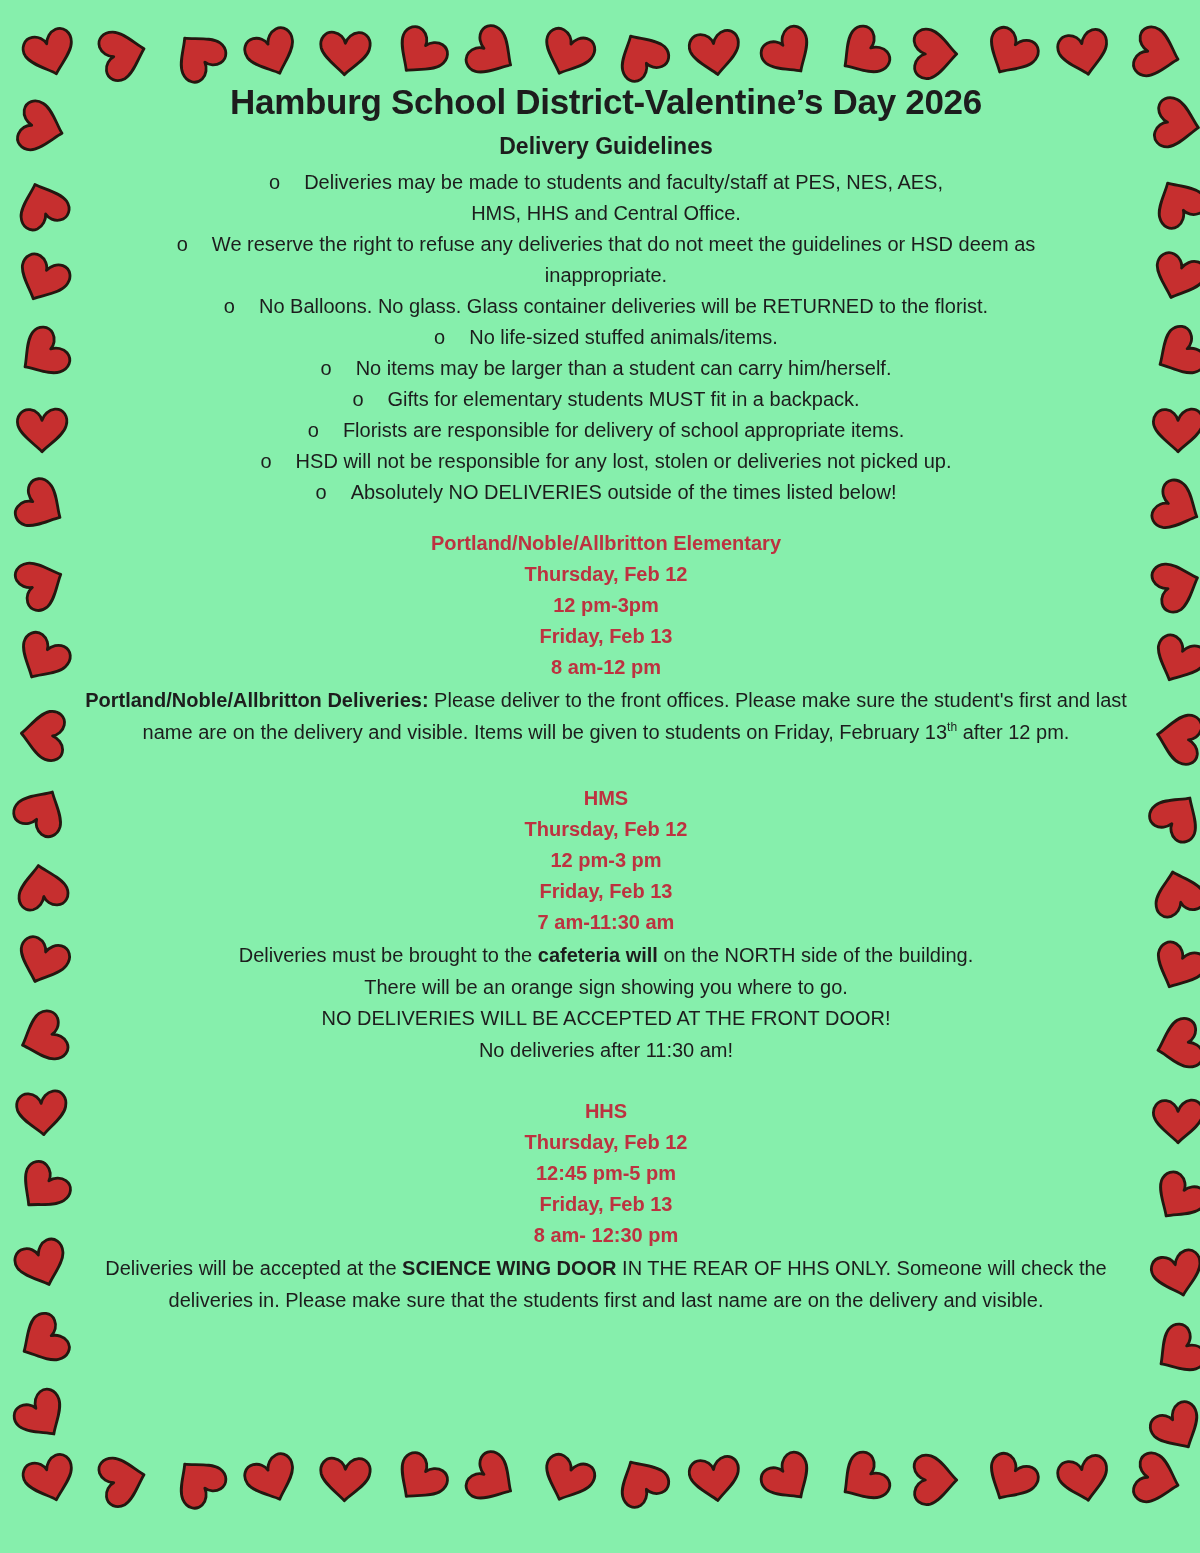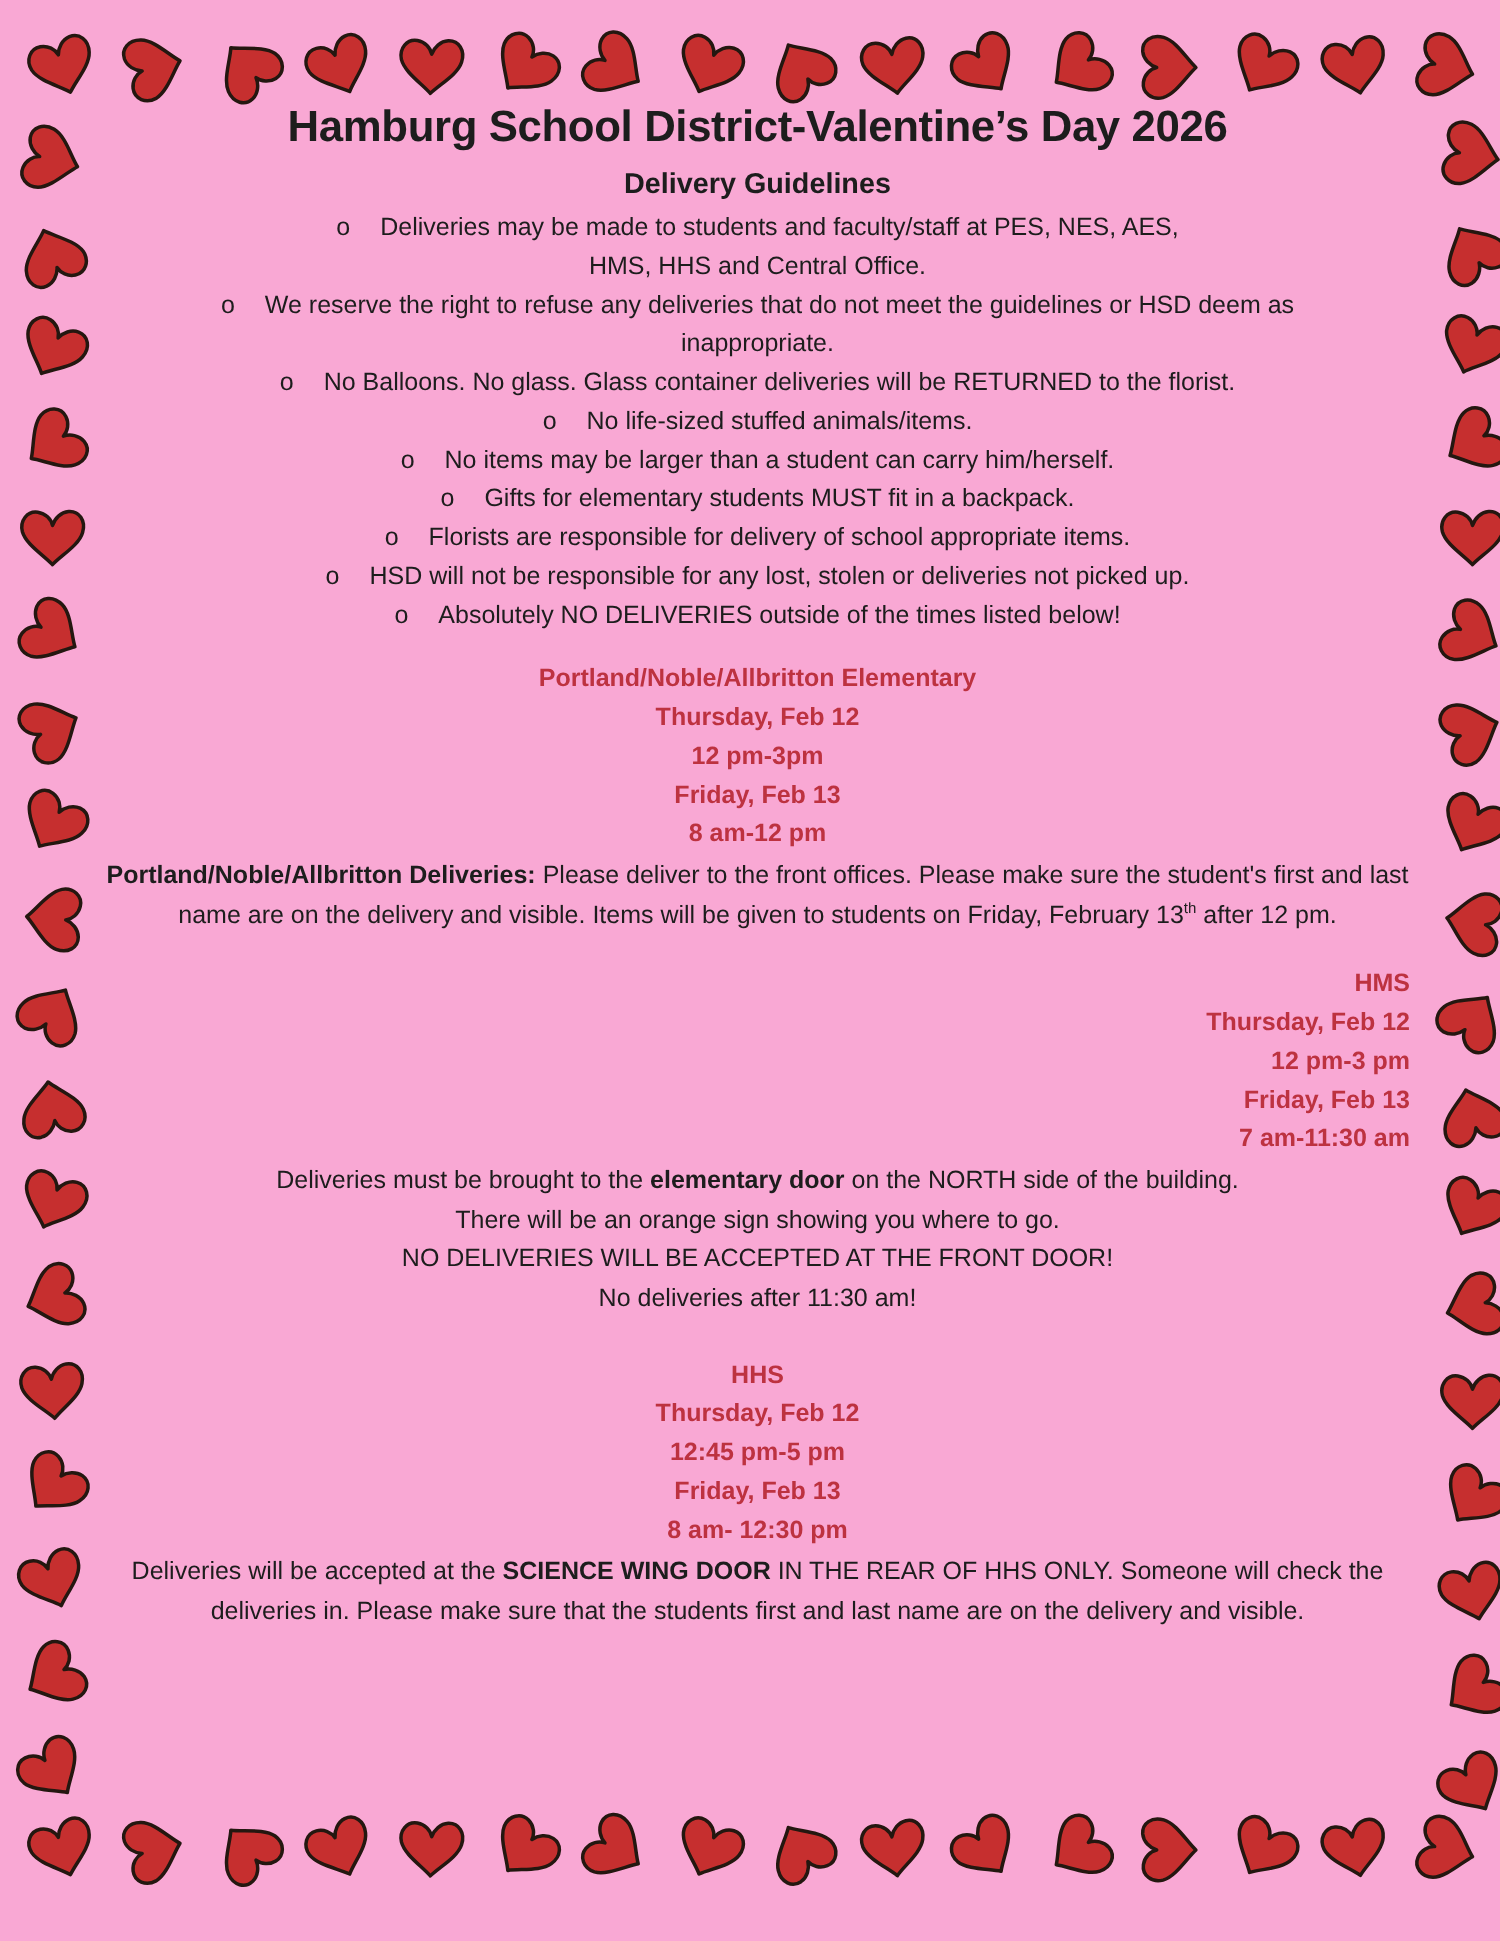--- a/index.html
+++ b/index.html
@@ -1,20 +1,20 @@
 <!DOCTYPE html>
 <html><head>
 <meta charset="utf-8">
 <style>
   html, body { margin:0; padding:0; background:#ffffff; }
   .page {
     position:relative;
     width:1200px;
     height:1553px;
-    background:#f9a8d4;
+    background:#86efac;
     overflow:hidden;
     font-family:"Liberation Sans", sans-serif;
     color:#1d1d1d;
   }
 
   
   .hearts { position:absolute; display:flex; pointer-events:none; }
   .hearts-top    { top:26px;    left:22px;  right:14px;  justify-content:space-between; }
   .hearts-bottom { top:1452px;  left:22px;  right:14px;  justify-content:space-between; }
   .hearts-left   { left:14px;   top:100px;  bottom:108px; width:58px; flex-direction:column; justify-content:space-between; }
@@ -31,21 +31,21 @@
   .title    { font-size:35px; font-weight:bold; margin:0 0 11px 0; letter-spacing:-0.3px; }
   .subtitle { font-size:23px; font-weight:bold; margin:0 0 7px 0; }
   .warning  { font-size:24px; font-weight:bold; margin:0 0 10px 0; }
 
   .guidelines { font-size:20px; line-height:31px; }
   .g-line { white-space:nowrap; }
   .marker { display:inline-block; margin-right:24px; }
 
   .schedule { font-size:20px; line-height:31px; font-weight:bold; margin-top:30px; }
   .schedule.first { margin-top:20px; }
-  .schedule.hms   { margin-top:24px;text-align:right; }
+  .schedule.hms   { margin-top:35px; }
   .schedule.hhs   { margin-top:30px; }
 
   .note { font-size:20px; line-height:31.5px; margin:2px auto 0 auto; max-width:1046px; }
   .note b { font-weight:bold; }
   .note sup { font-size:12px; line-height:0; vertical-align:super; }
   .note-line { }
 </style>
 </head>
 <body>
 
@@ -431,21 +431,21 @@
 
     <section class="schedule hms" style="color: rgb(189, 50, 64);">
       <div>HMS</div>
       <div>Thursday, Feb 12</div>
       <div>12 pm-3 pm</div>
       <div>Friday, Feb 13</div>
       <div>7 am-11:30 am</div>
     </section>
 
     <div class="note">
-      <div class="note-line"><span>Deliveries must be brought to the </span><b>elementary door</b><span> on the NORTH side of the building.</span></div>
+      <div class="note-line"><span>Deliveries must be brought to the </span><b>cafeteria will</b><span> on the NORTH side of the building.</span></div>
       <div class="note-line">There will be an orange sign showing you where to go.</div>
       <div class="note-line">NO DELIVERIES WILL BE ACCEPTED AT THE FRONT DOOR!</div>
       <div class="note-line">No deliveries after 11:30 am!</div>
     </div>
 
     <section class="schedule hhs" style="color: rgb(189, 50, 64);">
       <div>HHS</div>
       <div>Thursday, Feb 12</div>
       <div>12:45 pm-5 pm</div>
       <div>Friday, Feb 13</div>

